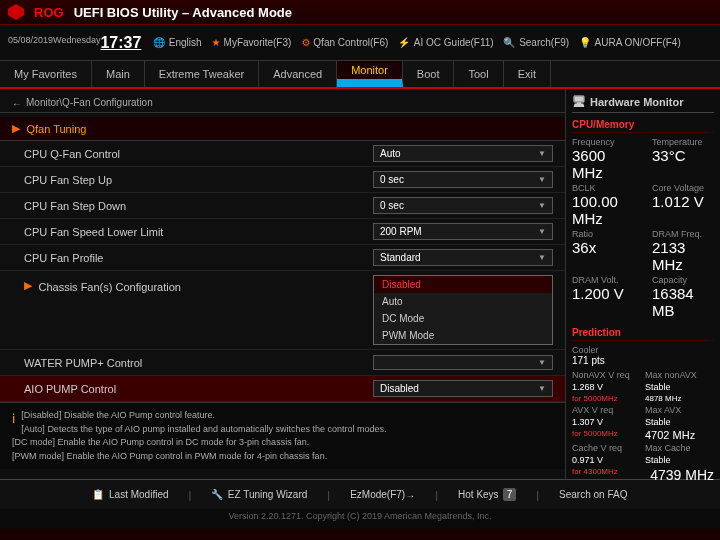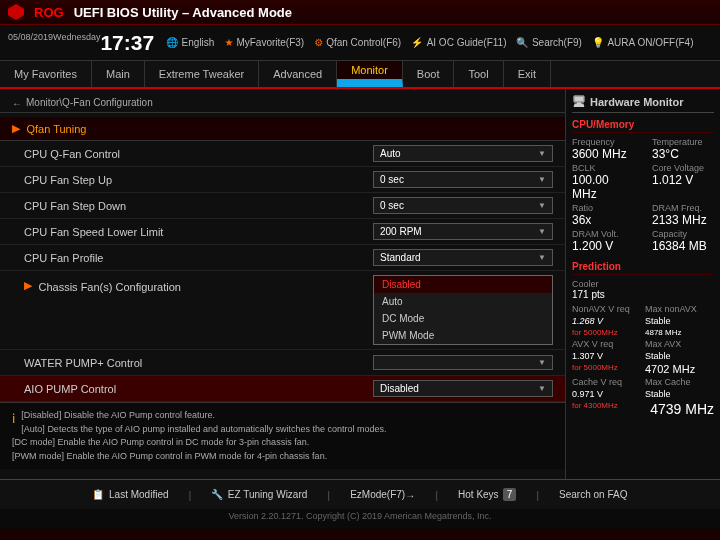--- a/index.html
+++ b/index.html
@@ -44,24 +44,25 @@
       height: 36px;
       border-bottom: 1px solid #333;
     }
     .datetime {
       display: flex;
       flex-direction: row;
       color: #aaa;
       font-size: 9px;
     }
     .datetime .time {
-      font-size: 21px;
+      font-size: 16px;
       color: #fff;
       font-weight: bold;
       line-height: 1;
+      text-decoration: underline;
     }
     .datetime .date {
       font-size: 9px;
       color: #aaa;
     }
     .info-shortcuts {
       display: flex;
       gap: 10px;
       flex: 1;
       justify-content: flex-start;
@@ -249,21 +250,21 @@
       grid-template-columns: 1fr 1fr;
       gap: 2px 18px;
       margin-bottom: 8px;
     }
     .hw-cell .hw-label {
       color: #888;
       font-size: 9px;
     }
     .hw-cell .hw-value {
       color: #fff;
-      font-size: 12px;
+      font-size: 15px;
     }
 
     .prediction-section {
       margin-top: 4px;
     }
     .pred-label { color: #888; font-size: 9px; }
     .pred-value { color: #fff; font-size: 10px; margin-bottom: 4px; }
 
     
     .footer-bar {
@@ -511,21 +512,21 @@
     </div>
 
     <div class="hw-section-title">Prediction</div>
     <div class="prediction-section">
       <div class="pred-label">Cooler</div>
       <div class="pred-value">171 pts</div>
 
       <div style="display:grid; grid-template-columns:1fr 1fr; gap:2px 4px; font-size:9px;">
         <div style="color:#888;">NonAVX V req</div>
         <div style="color:#888;">Max nonAVX</div>
-        <div style="color:#fff;font-style:italic;">1.268 V</div>
+        <div style="color:#fff;">1.268 V</div>
         <div style="color:#fff;">Stable</div>
         <div style="color:#ff3333; font-size:8px;">for 5000MHz</div>
         <div style="color:#fff; font-size:8px;">4878 MHz</div>
 
         <div style="color:#888;">AVX V req</div>
         <div style="color:#888;">Max AVX</div>
         <div style="color:#fff;">1.307 V</div>
         <div style="color:#fff;">Stable</div>
         <div style="color:#ff3333; font-size:8px;">for 5000MHz</div>
         <div style="color:#fff; font-size:11px;">4702 MHz</div>

